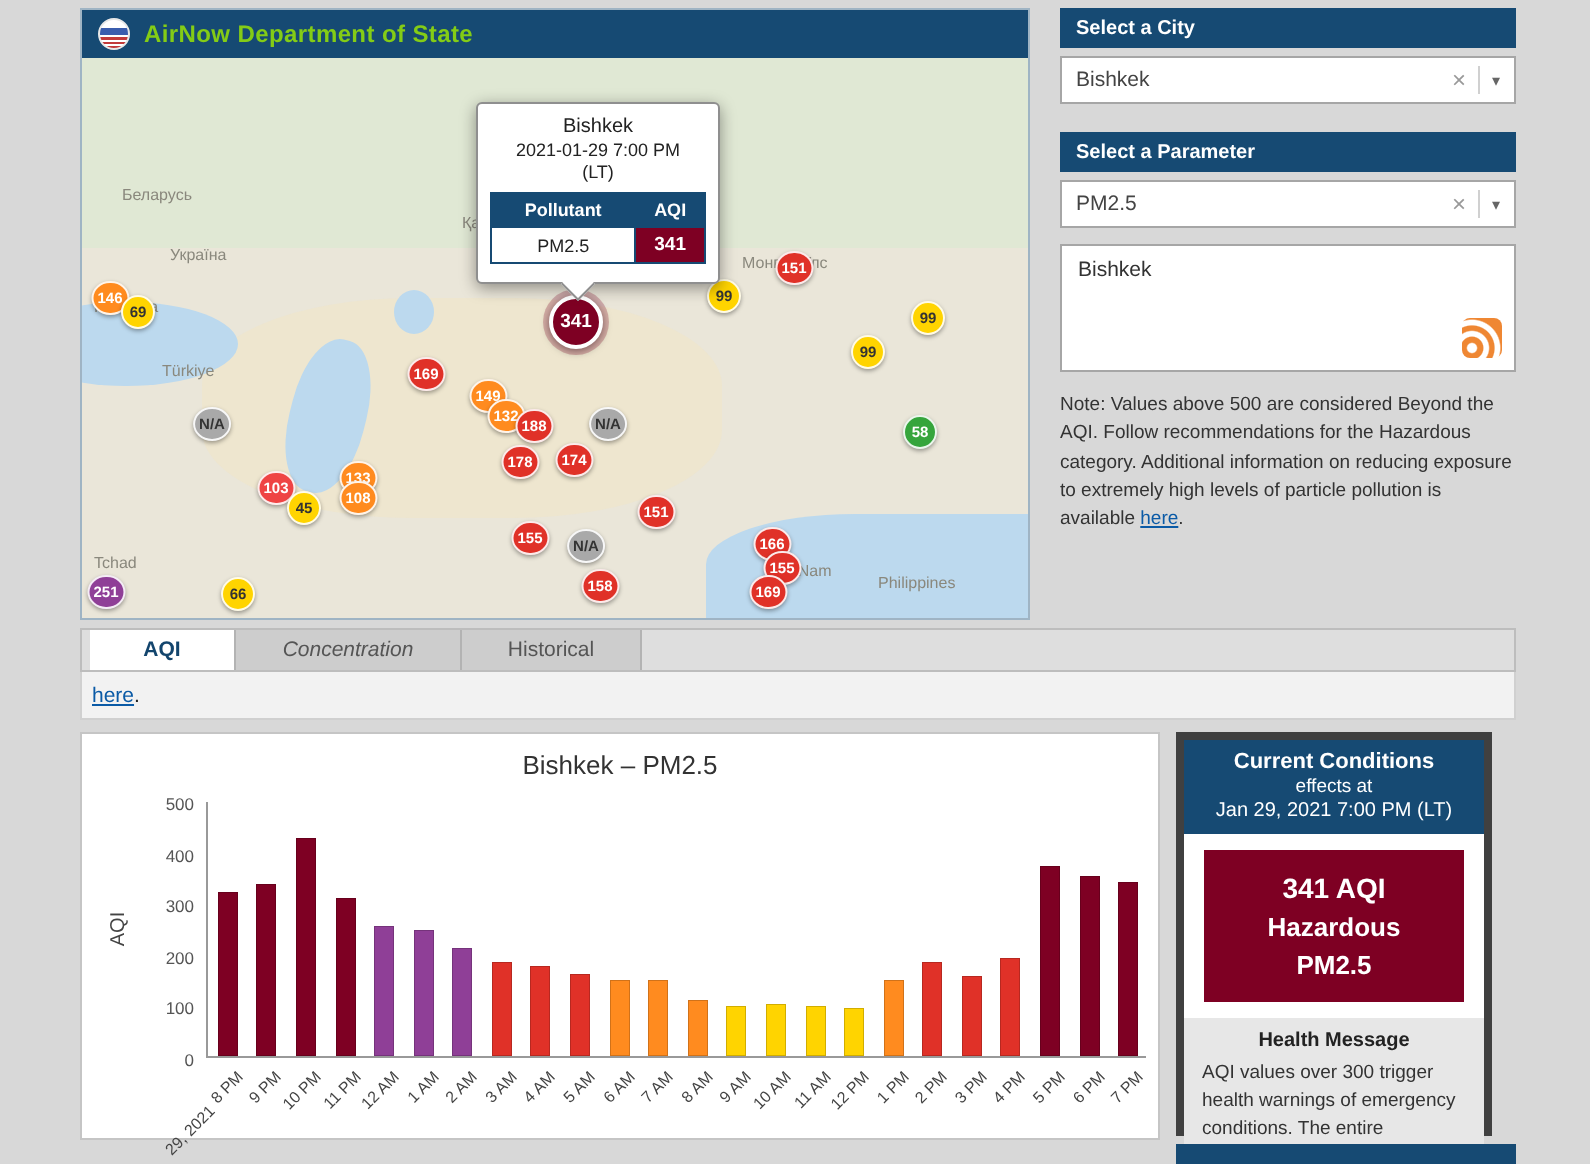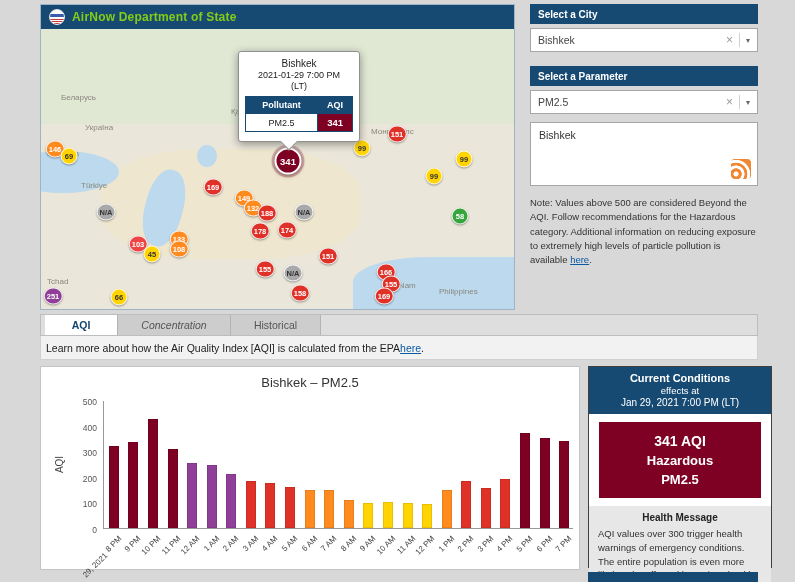--- a/index.html
+++ b/index.html
@@ -78,22 +78,22 @@
   .chart-title { position:absolute; top:8px; width:100%; text-align:center; font-size:13px; color:#333; }
   .chart-plot { position:absolute; left:62px; top:34px; width:470px; height:128px;
                 border-left:1px solid #999; border-bottom:1px solid #999; }
   .chart-bar { position:absolute; bottom:0; width:10px; box-shadow:inset 0 0 0 0.5px rgba(0,0,0,.18); }
   .ylabel { position:absolute; left:30px; width:26px; text-align:right; font-size:8.5px; color:#555; }
   .yaxis-title { position:absolute; left:10px; top:92px; font-size:10px; color:#444; transform:rotate(-90deg); }
   .xlabel { position:absolute; font-size:8px; color:#444; white-space:nowrap;
             transform:translateX(-100%) rotate(-45deg); transform-origin:100% 0; }
 
   
-  .cond-card { position:absolute; left:588px; top:366px; width:184px; height:202px; background:#fff;
-               border:1px solid #404040; display:flex; flex-direction:column; }
+  .cond-card { position:absolute; left:588px; top:366px; width:158px; height:202px; background:#fff;
+               border:4px solid #404040; display:flex; flex-direction:column; }
   .cond-header { background:#164a73; color:#fff; text-align:center; padding:5px 4px 6px; }
   .cond-h1 { font-size:11px; font-weight:bold; }
   .cond-h2 { font-size:9.5px; margin-top:1px; }
   .cond-h3 { font-size:10px; font-weight:normal; margin-top:1px; }
   .aqi-box { margin:8px 10px; background:#7e0023; color:#fff; text-align:center; padding:11px 4px; }
   .aqi-line1 { font-size:14px; font-weight:bold; }
   .aqi-line2 { font-size:13px; font-weight:bold; margin-top:4px; }
   .aqi-line3 { font-size:13px; font-weight:bold; margin-top:4px; }
   .health { flex:1; background:#e7e7e7; padding:6px 9px; }
   .health-title { font-size:10px; font-weight:bold; text-align:center; color:#222; margin-bottom:4px; }
@@ -203,21 +203,20 @@
     <span>Note: Values above 500 are considered Beyond the AQI. Follow recommendations for the Hazardous category. Additional information on reducing exposure to extremely high levels of particle pollution is available </span><a>here</a><span>.</span>
   </div>
 
   <div class="tab-strip">
     <div class="tab tab-aqi active">AQI</div>
     <div class="tab tab-conc">Concentration</div>
     <div class="tab tab-hist">Historical</div>
   </div>
 
   <div class="learn-band">
-    <span>Learn more about how the Air Quality Index [AQI] is calculated from the EPA </span>
       <a>here</a>
       <span>.</span>
   </div>
 
   <div class="chart-card">
     <div class="chart-title">Bishkek – PM2.5</div>
     <div class="yaxis-title">AQI</div>
     <div class="chart-plot">
         <div class="chart-bar" style="left: 4.79167px; height: 82px; background: rgb(126, 0, 35);"></div>
         <div class="chart-bar" style="left: 24.375px; height: 86px; background: rgb(126, 0, 35);"></div>

